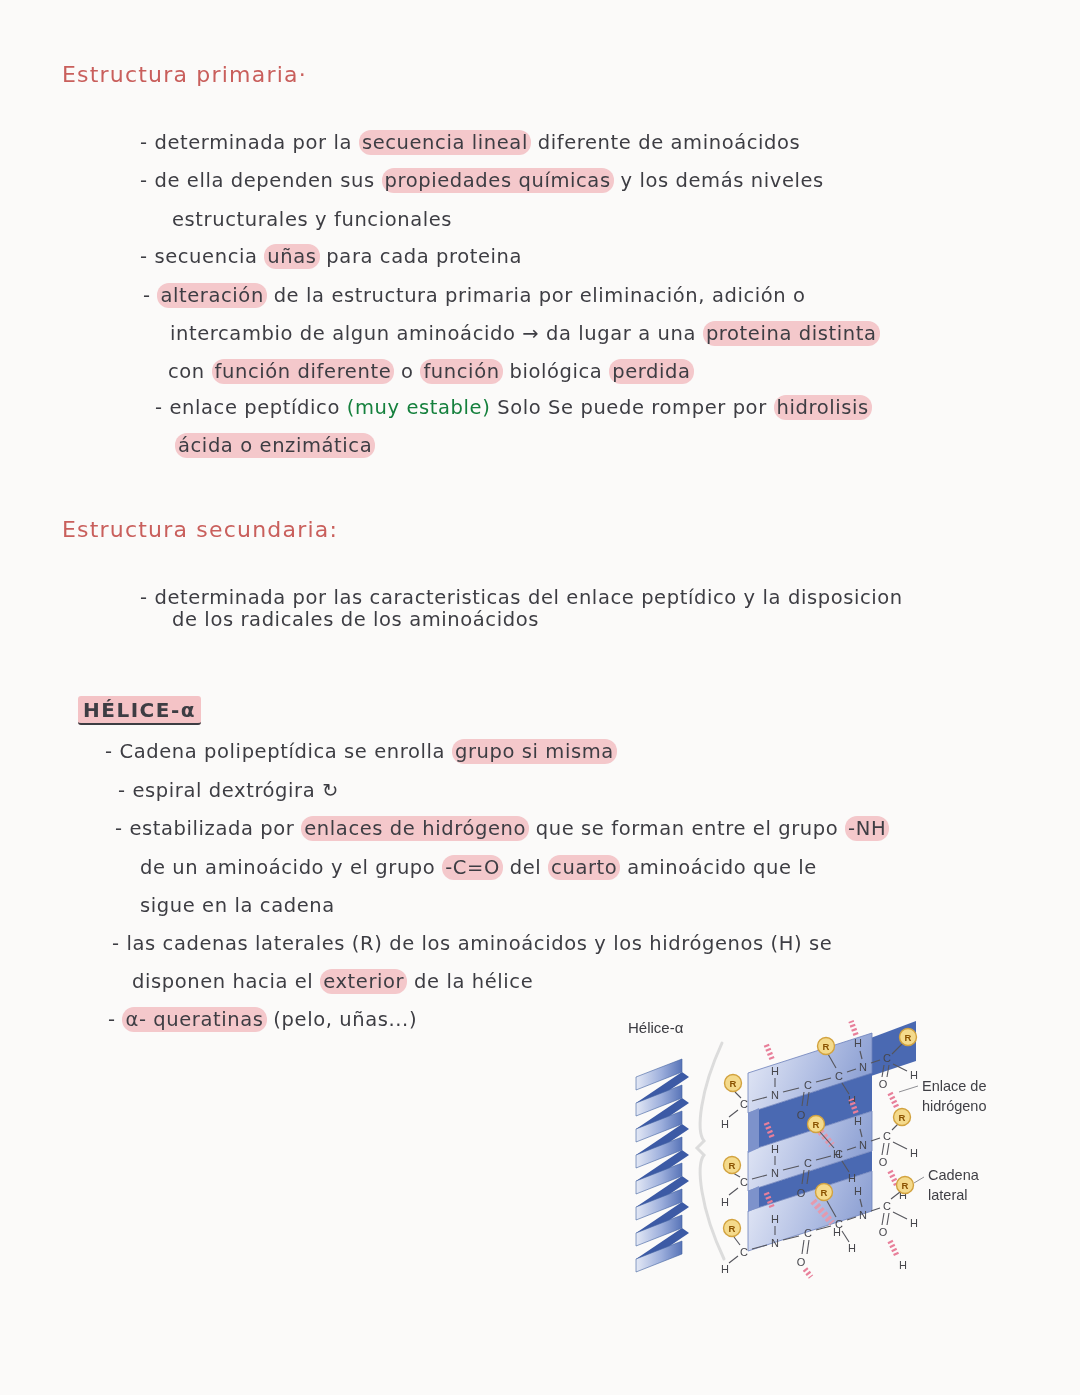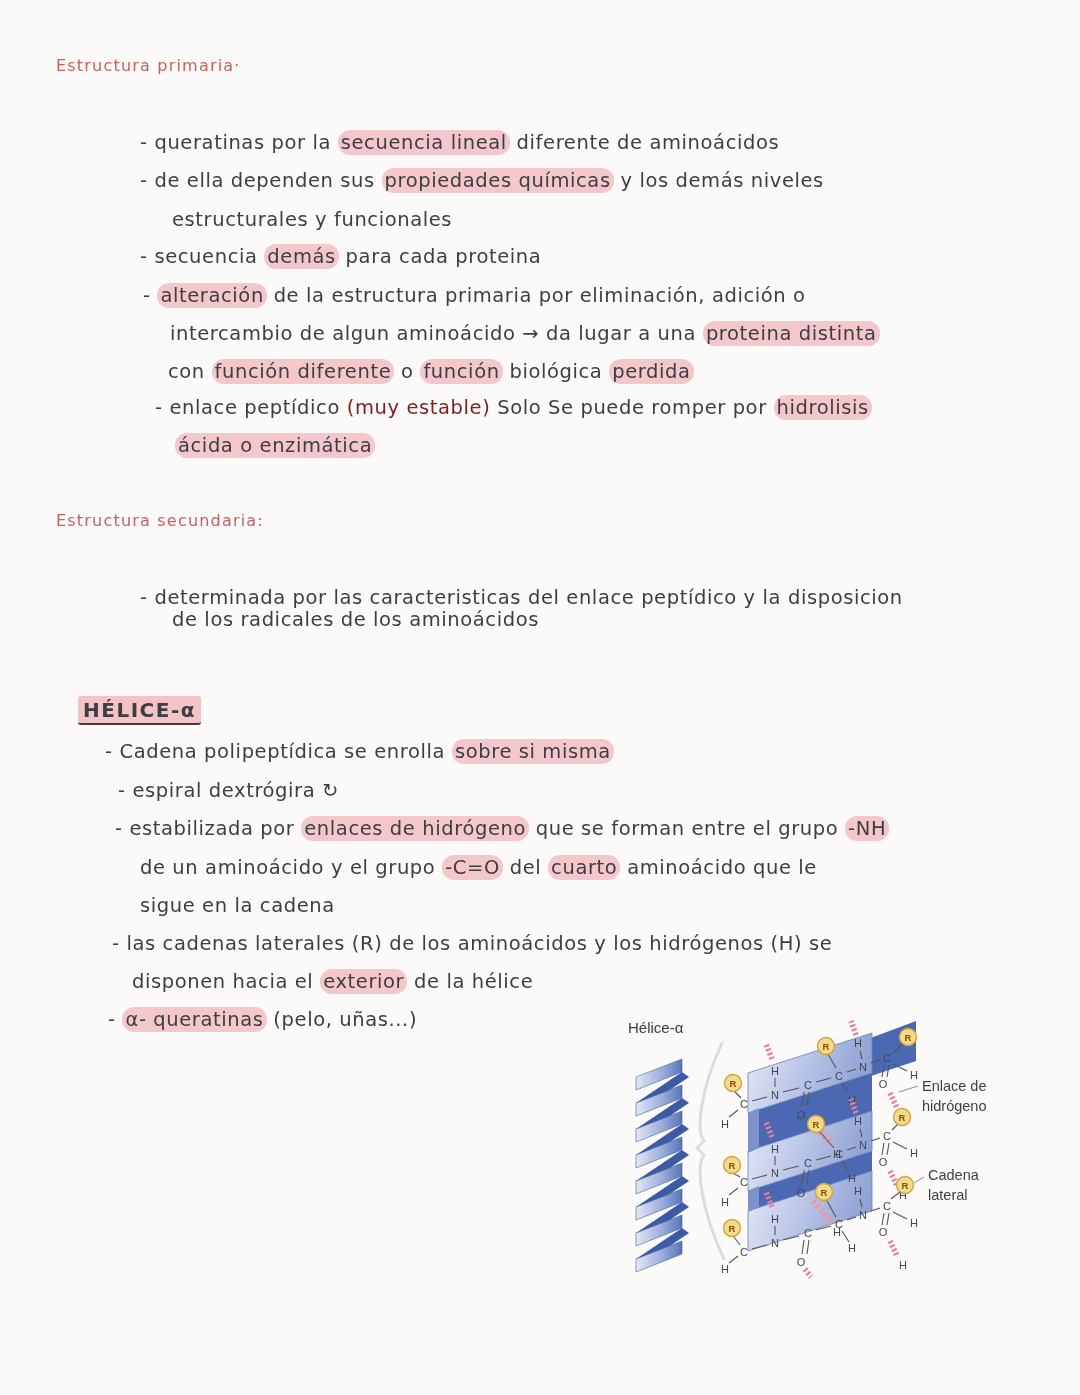--- a/index.html
+++ b/index.html
@@ -3,32 +3,32 @@
 <meta charset="utf-8">
 <style>
   html,body{margin:0;padding:0;}
   body{
     width:1080px;height:1395px;position:relative;
     background:#fbfaf9;
     font-family:"DejaVu Sans",sans-serif;
     color:#3d3d43;overflow:hidden;
   }
   .sec-title{
-    position:absolute;margin:6px;font-weight:normal;
-    color:#c95f5c;font-size:16px;letter-spacing:1.2px;white-space:nowrap;
+    position:absolute;margin:12px;font-weight:normal;
+    color:#c95f5c;font-size:22px;letter-spacing:1.2px;white-space:nowrap;
   }
   .line{
     position:absolute;font-size:19.5px;letter-spacing:0.6px;
     white-space:nowrap;line-height:30px;
   }
   .line .hl{
     background:rgba(238,150,157,0.5);
     border-radius:12px;padding:1px 3px;
   }
-  .line .gray{color:#7f1d1d;}
+  .line .gray{color:#15803d;}
   .helix-head{position:absolute;font-size:20px;letter-spacing:1.5px;font-weight:bold;}
   .helix-head .hl{
     background:rgba(238,150,157,0.55);
     padding:2px 5px 1px 5px;border-radius:3px;
     border-bottom:2.5px solid #3d3d43;
   }
   .diagram{position:absolute;left:620px;top:1013px;width:448px;height:268px;}
   .atom{font-family:"Liberation Sans",sans-serif;font-size:11px;fill:#45454b;text-anchor:middle;}
   .rlet{font-family:"Liberation Sans",sans-serif;font-size:9.5px;font-weight:bold;fill:#8a5200;text-anchor:middle;}
   .dlabel{font-family:"Liberation Sans",sans-serif;font-size:14.5px;fill:#3f3f45;}
@@ -40,38 +40,38 @@
   .dband{fill:#4a69b2;}
   .ptr{stroke:#8f8f94;stroke-width:1;}
 </style>
 </head>
 <body>
 
 <div>
 
   <h2 class="sec-title" style="left:50px;top:50px">Estructura primaria·</h2>
 
-  <div class="line" style="left:140px;top:128px"><span>- queratinas por la </span><span class="hl">secuencia lineal</span><span> diferente de aminoácidos</span></div>
+  <div class="line" style="left:140px;top:128px"><span>- determinada por la </span><span class="hl">secuencia lineal</span><span> diferente de aminoácidos</span></div>
   <div class="line" style="left:140px;top:166px"><span>- de ella dependen sus </span><span class="hl">propiedades químicas</span><span> y los demás niveles</span></div>
   <div class="line" style="left:172px;top:205px"><span>estructurales y funcionales</span></div>
-  <div class="line" style="left:140px;top:242px"><span>- secuencia </span><span class="hl">demás</span><span> para cada proteina</span></div>
+  <div class="line" style="left:140px;top:242px"><span>- secuencia </span><span class="hl">uñas</span><span> para cada proteina</span></div>
   <div class="line" style="left:143px;top:281px"><span>- </span><span class="hl">alteración</span><span> de la estructura primaria por eliminación, adición o</span></div>
   <div class="line" style="left:170px;top:319px"><span>intercambio de algun aminoácido → da lugar a una </span><span class="hl">proteina distinta</span></div>
   <div class="line" style="left:168px;top:357px"><span>con </span><span class="hl">función diferente</span><span> o </span><span class="hl">función</span><span> biológica </span><span class="hl">perdida</span></div>
   <div class="line" style="left:155px;top:393px"><span>- enlace peptídico </span><span class="gray">(muy estable)</span><span> Solo Se puede romper por </span><span class="hl">hidrolisis</span></div>
   <div class="line" style="left:175px;top:431px"><span class="hl">ácida o enzimática</span></div>
 
   <h2 class="sec-title" style="left:50px;top:505px">Estructura secundaria:</h2>
 
   <div class="line" style="left:140px;top:583px"><span>- determinada por las caracteristicas del enlace peptídico y la disposicion</span></div>
   <div class="line" style="left:172px;top:605px"><span>de los radicales de los aminoácidos</span></div>
 
   <div class="helix-head" style="left:78px;top:698px"><span class="hl">HÉLICE-α</span></div>
 
-  <div class="line" style="left:105px;top:737px"><span>- Cadena polipeptídica se enrolla </span><span class="hl">sobre si misma</span></div>
+  <div class="line" style="left:105px;top:737px"><span>- Cadena polipeptídica se enrolla </span><span class="hl">grupo si misma</span></div>
   <div class="line" style="left:118px;top:776px"><span>- espiral dextrógira ↻</span></div>
   <div class="line" style="left:115px;top:814px"><span>- estabilizada por </span><span class="hl">enlaces de hidrógeno</span><span> que se forman entre el grupo </span><span class="hl">-NH</span></div>
   <div class="line" style="left:140px;top:853px"><span>de un aminoácido y el grupo </span><span class="hl">-C=O</span><span> del </span><span class="hl">cuarto</span><span> aminoácido que le</span></div>
   <div class="line" style="left:140px;top:891px"><span>sigue en la cadena</span></div>
   <div class="line" style="left:112px;top:929px"><span>- las cadenas laterales (R) de los aminoácidos y los hidrógenos (H) se</span></div>
   <div class="line" style="left:132px;top:967px"><span>disponen hacia el </span><span class="hl">exterior</span><span> de la hélice</span></div>
   <div class="line" style="left:108px;top:1005px"><span>- </span><span class="hl">α- queratinas</span><span> (pelo, uñas...)</span></div>
 
   <svg class="diagram" viewBox="0 0 448 268">
     <defs>

